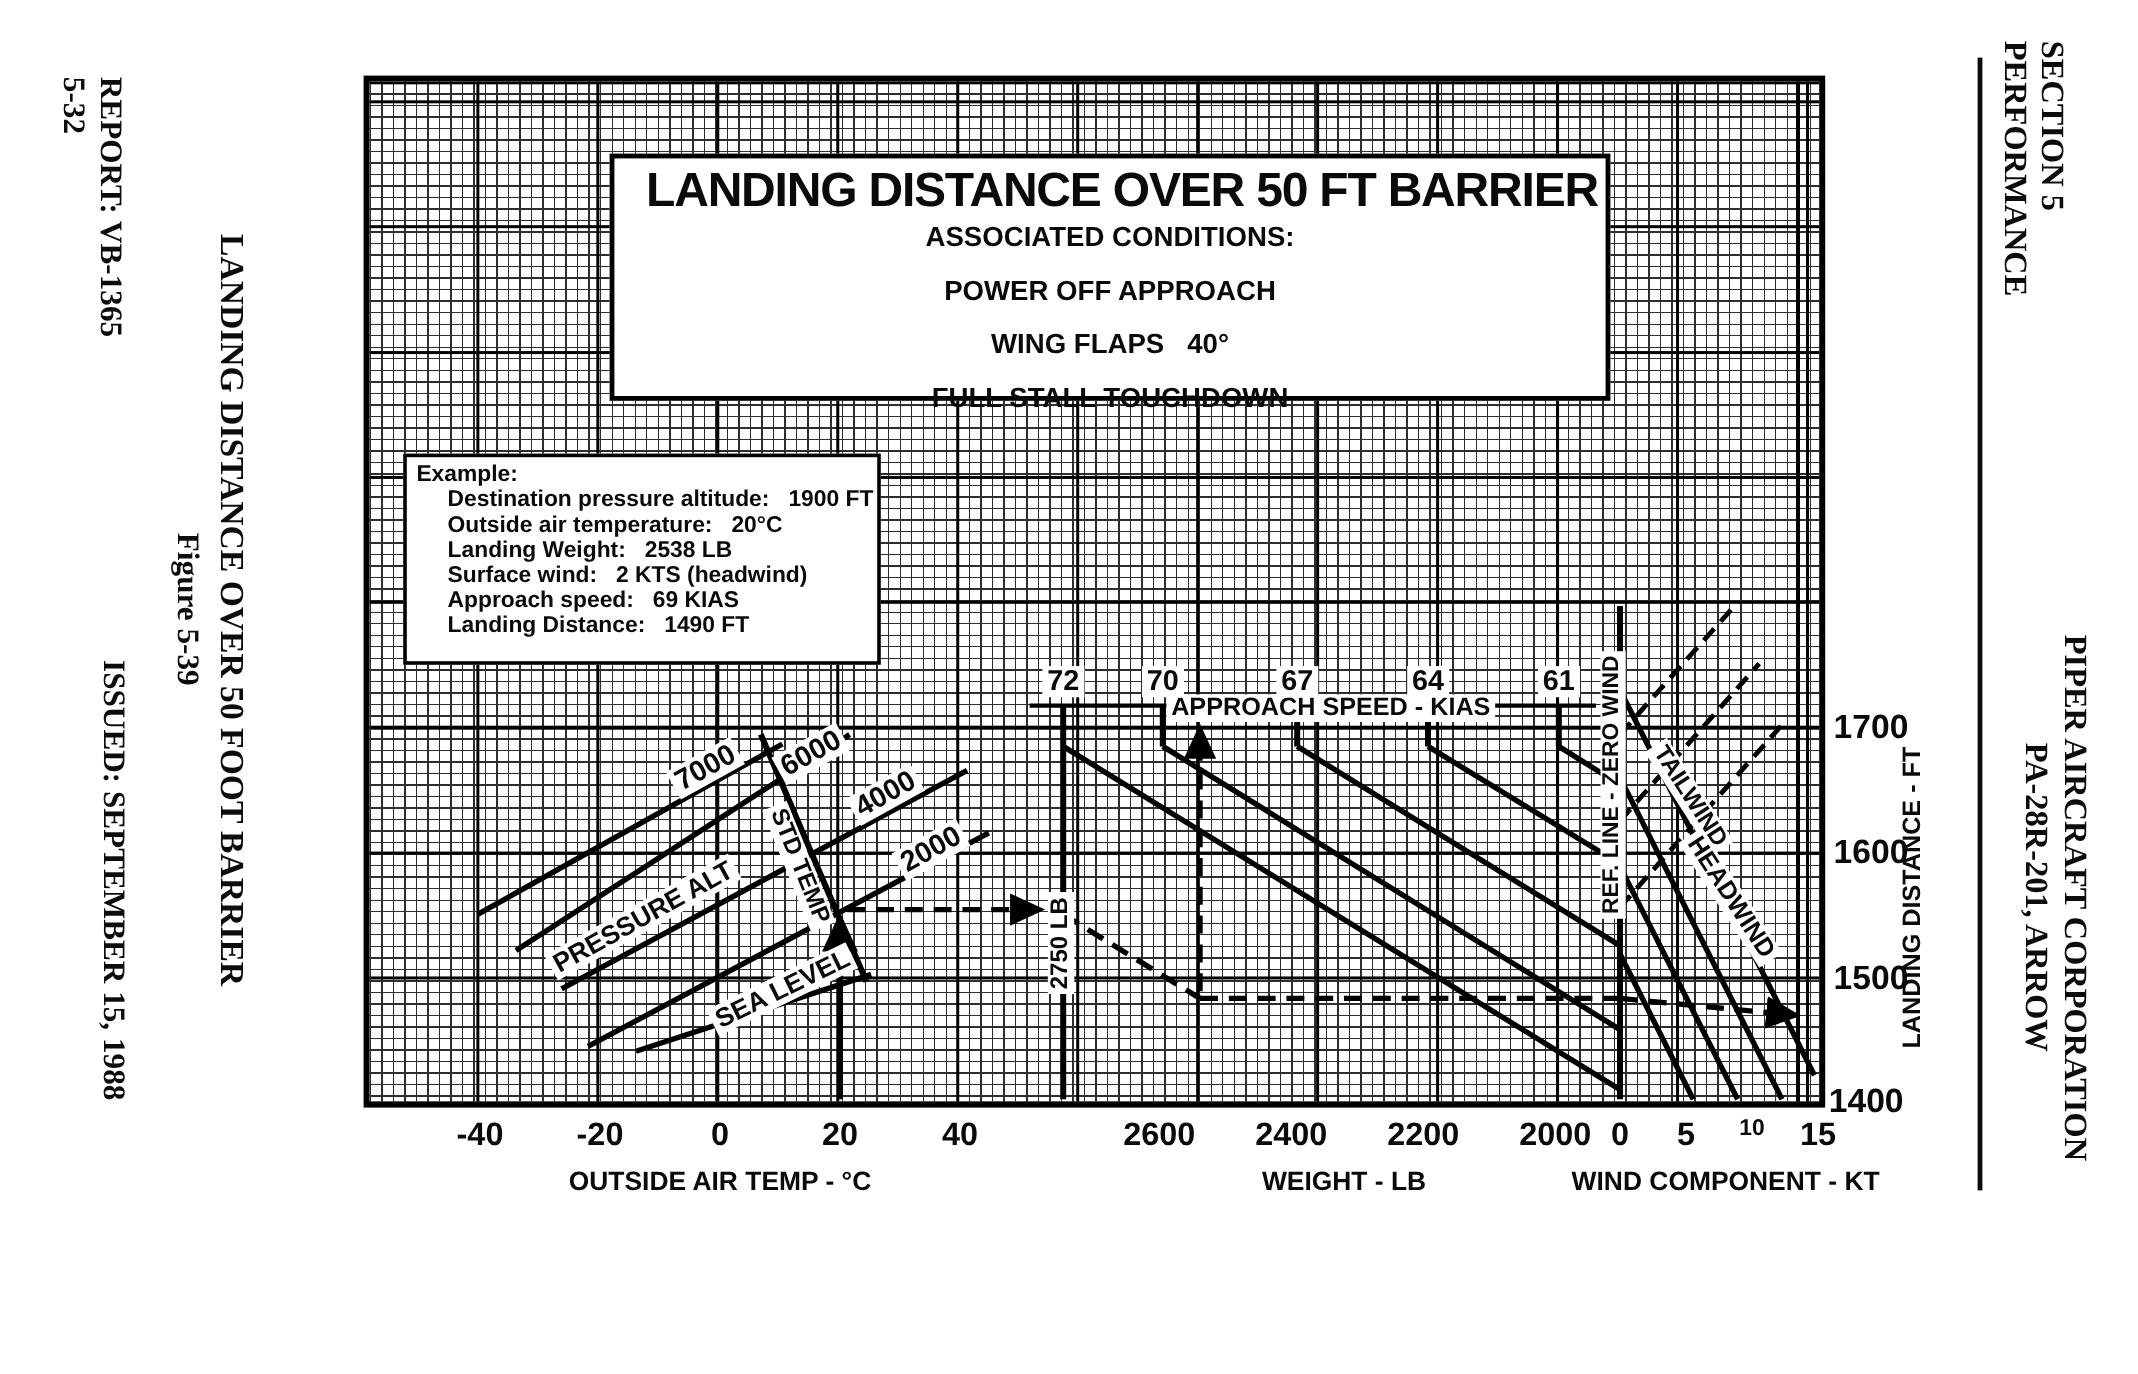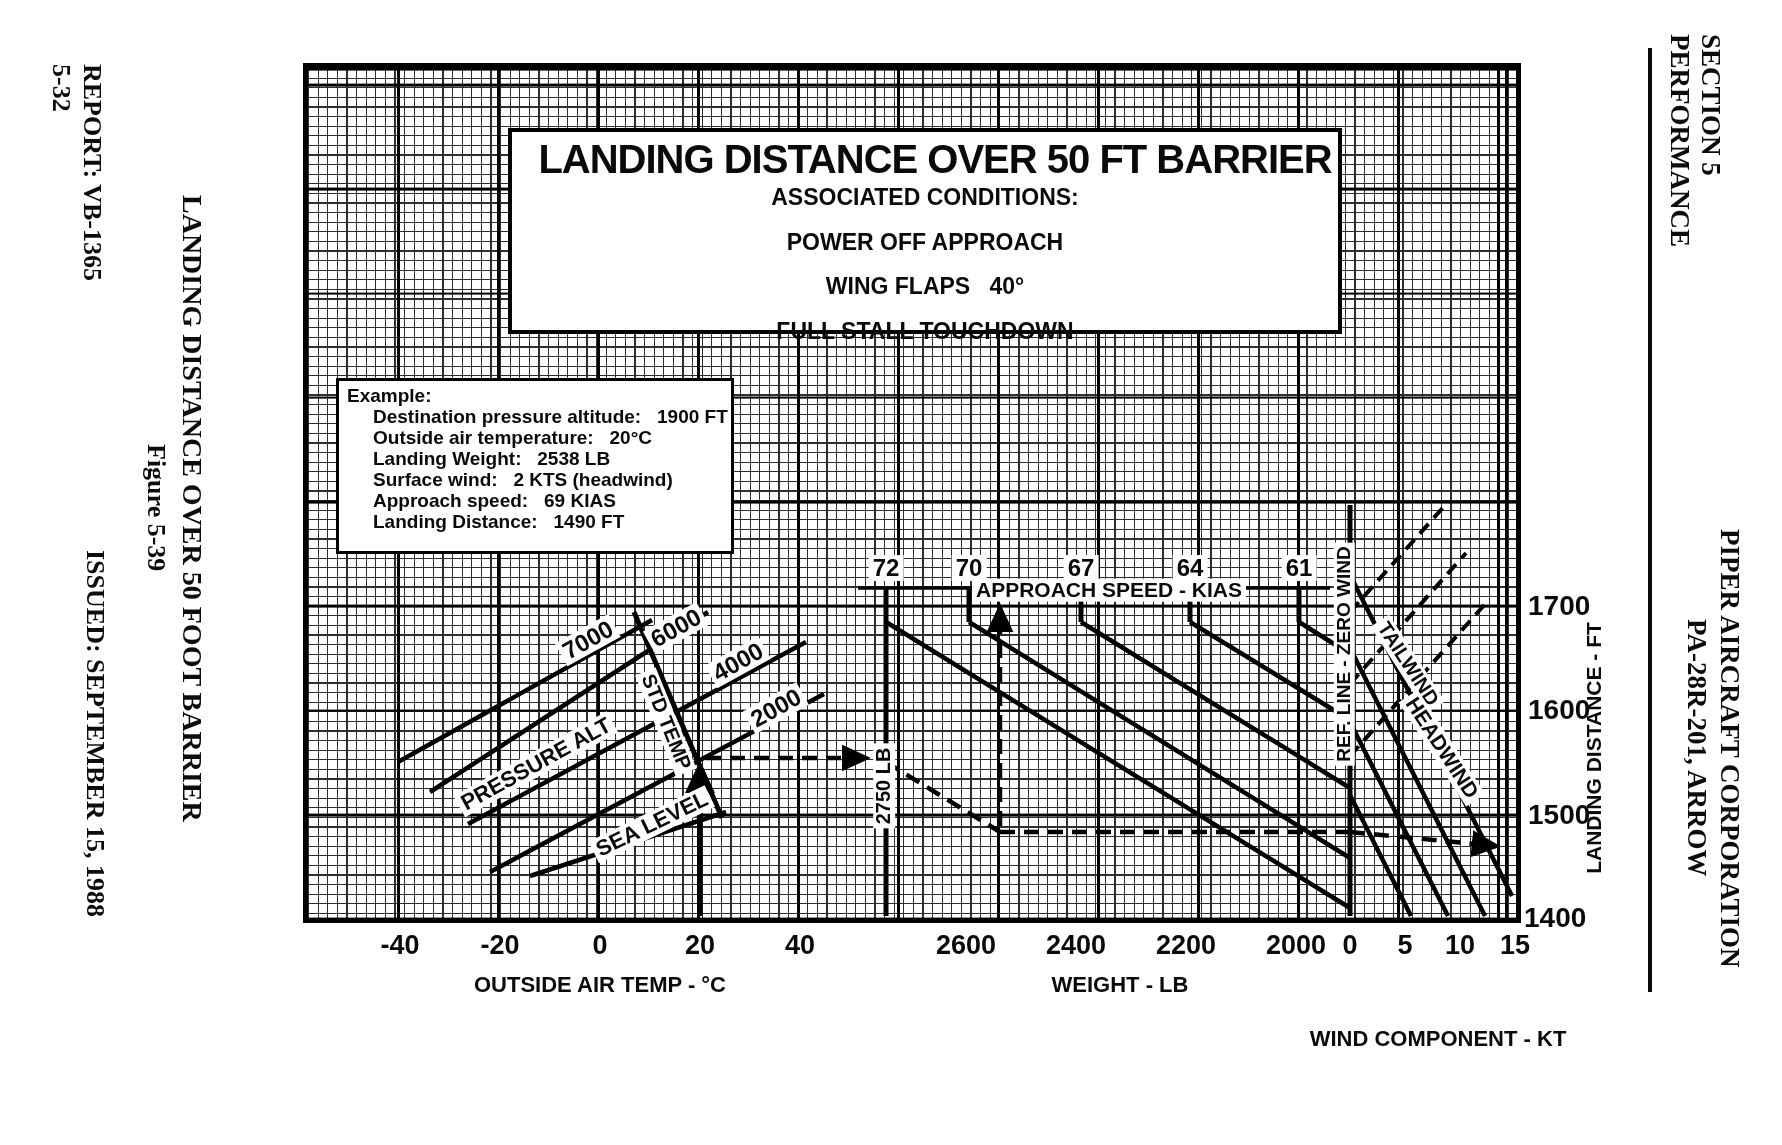--- a/index.html
+++ b/index.html
@@ -164,17 +164,17 @@
   <div class="tick" style="left:600px;top:972px;font-size:22px;transform:translateX(-50%);">OUTSIDE AIR TEMP - °C</div>
 
   <div class="tick" style="left:966px;top:930px;font-size:27px;transform:translateX(-50%);">2600</div>
   <div class="tick" style="left:1076px;top:930px;font-size:27px;transform:translateX(-50%);">2400</div>
   <div class="tick" style="left:1186px;top:930px;font-size:27px;transform:translateX(-50%);">2200</div>
   <div class="tick" style="left:1296px;top:930px;font-size:27px;transform:translateX(-50%);">2000</div>
   <div class="tick" style="left:1120px;top:972px;font-size:22px;transform:translateX(-50%);">WEIGHT - LB</div>
 
   <div class="tick" style="left:1350px;top:930px;font-size:27px;transform:translateX(-50%);">0</div>
   <div class="tick" style="left:1405px;top:930px;font-size:27px;transform:translateX(-50%);">5</div>
-  <div class="tick" style="left:1460px;top:930px;font-size:27px;transform:translateX(-50%);">10</div>
+  <div class="tick" style="left:1460px;top:930px;font-size:19px;transform:translateX(-50%);">10</div>
   <div class="tick" style="left:1515px;top:930px;font-size:27px;transform:translateX(-50%);">15</div>
-  <div class="tick" style="left:1438px;top:1026px;font-size:22px;transform:translateX(-50%);">WIND COMPONENT - KT</div>
+  <div class="tick" style="left:1438px;top:972px;font-size:22px;transform:translateX(-50%);">WIND COMPONENT - KT</div>
 
 </div>
 
 </body></html>

